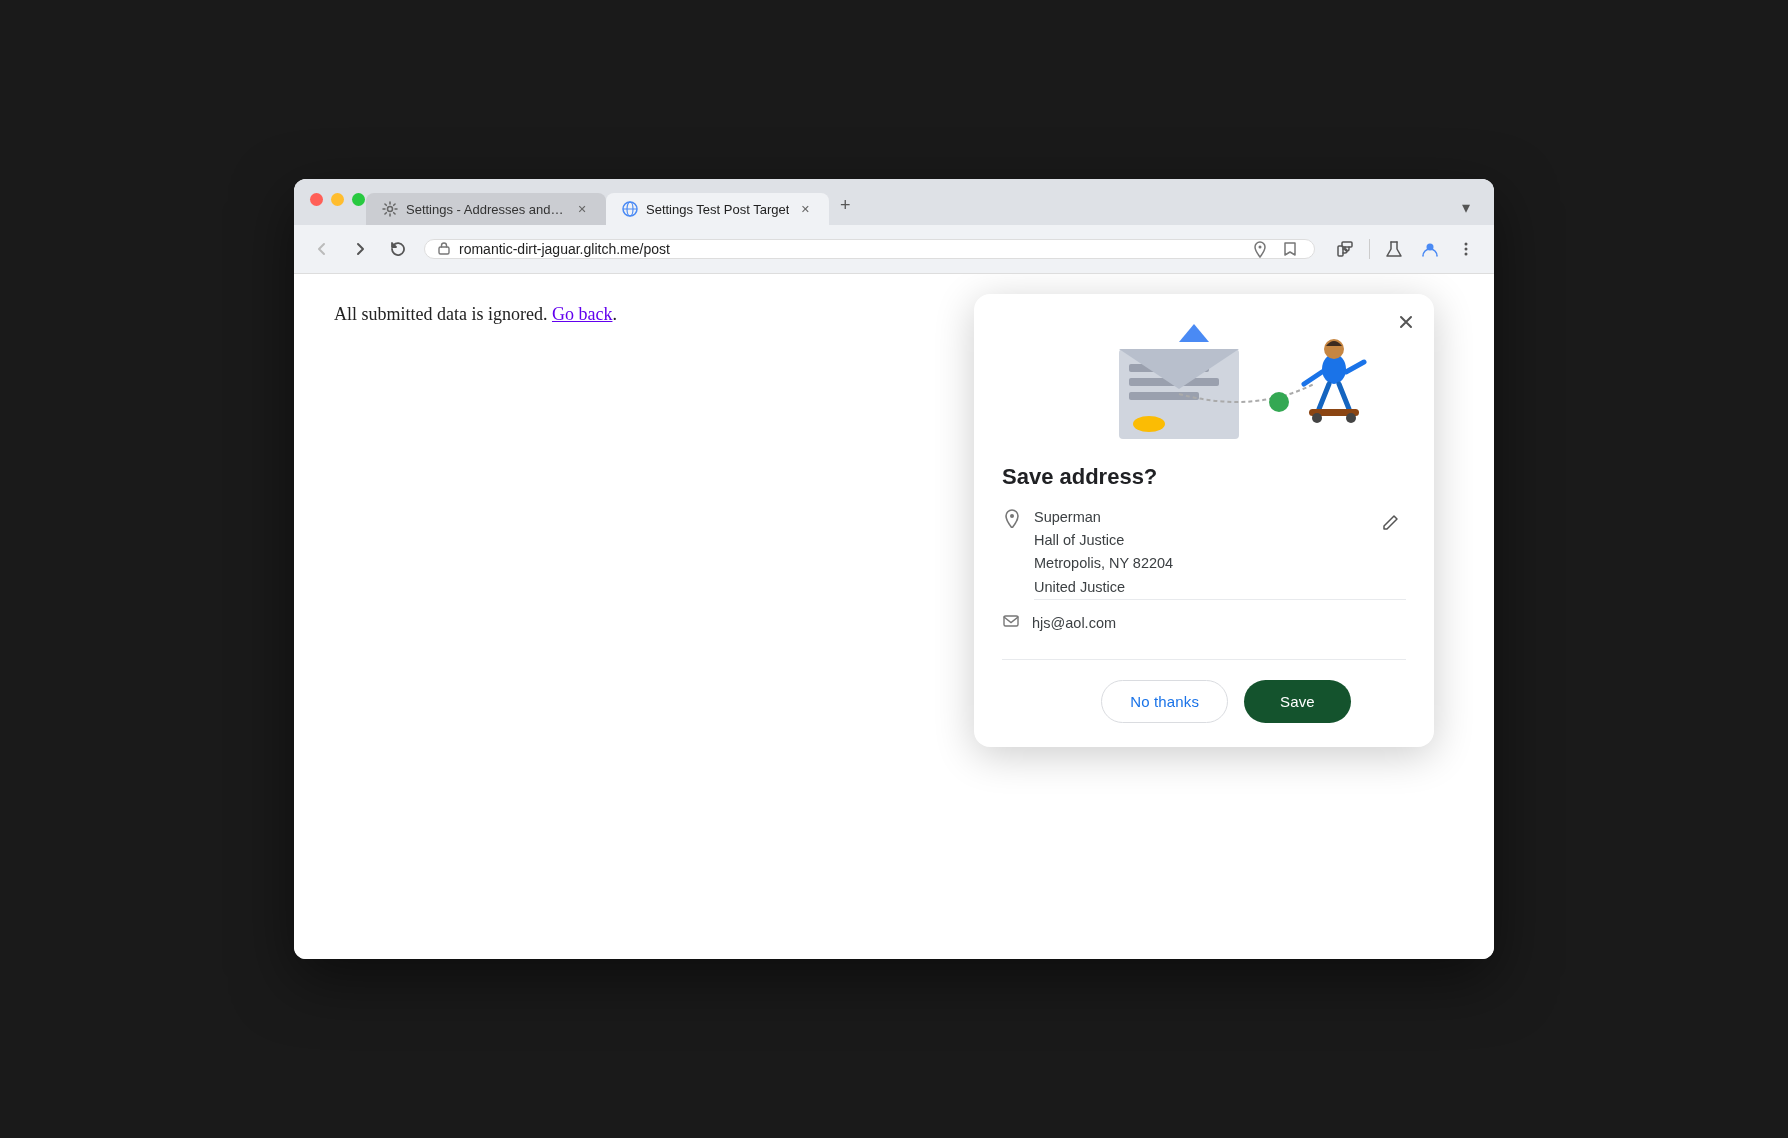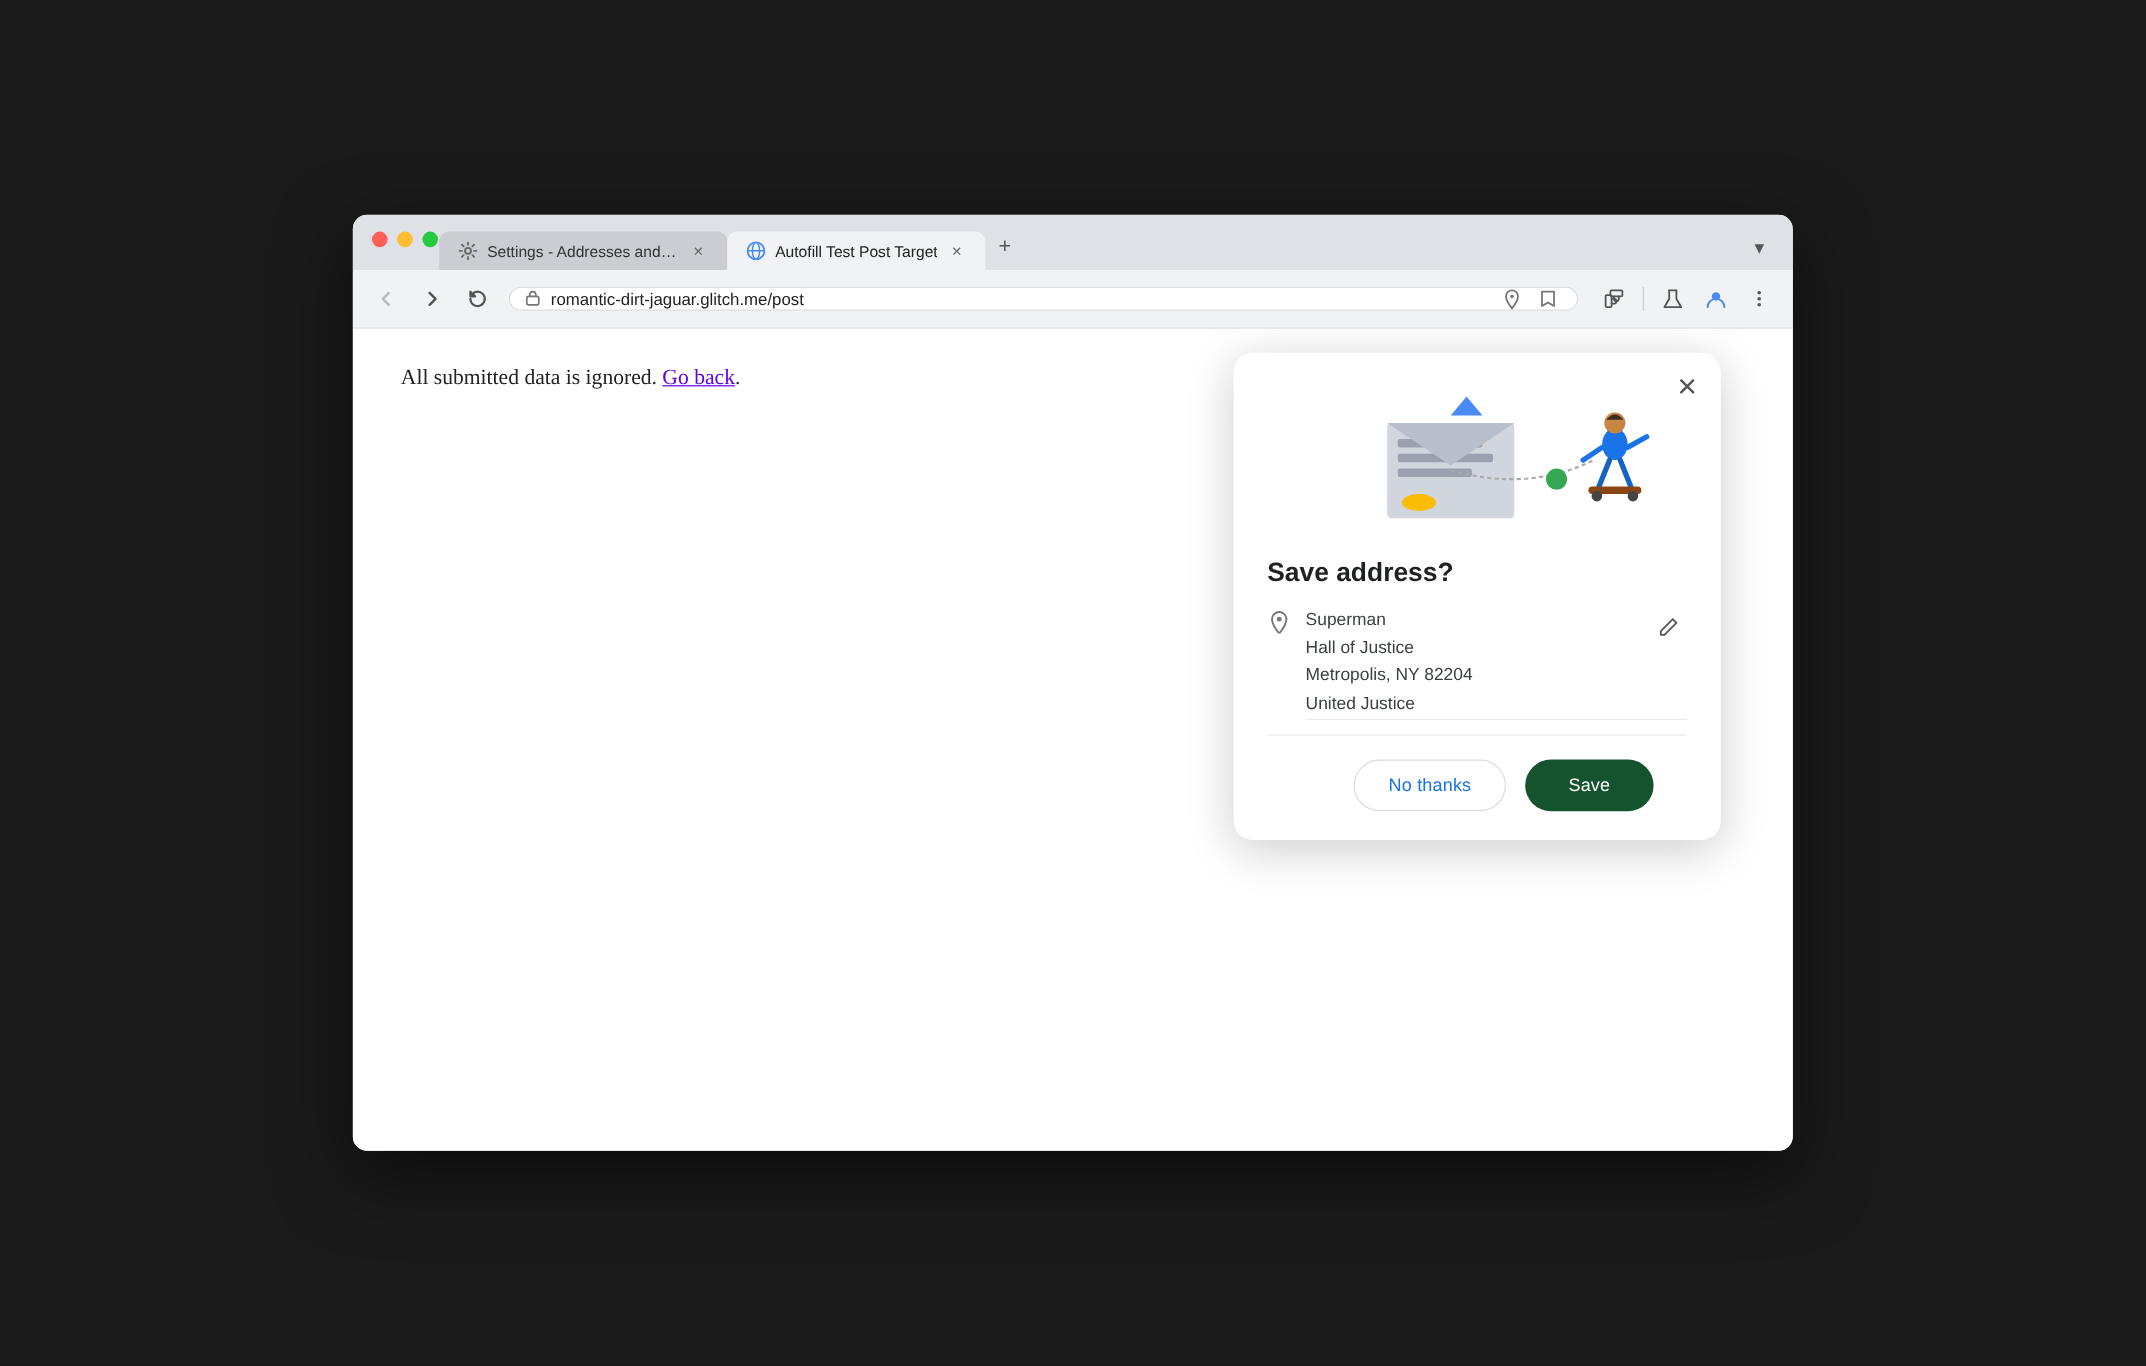--- a/index.html
+++ b/index.html
@@ -242,21 +242,21 @@
     .page-text a {
       color: #6200ee;
       text-decoration: underline;
     }
 
     
     .save-dialog {
       position: absolute;
       top: 20px;
       right: 60px;
-      width: 406px;
+      width: 460px;
       background: #fff;
       border-radius: 16px;
       box-shadow: 0 8px 40px rgba(0,0,0,0.2);
       overflow: hidden;
       padding-bottom: 24px;
     }
 
     .dialog-close-btn {
       position: absolute;
       top: 12px;
@@ -414,21 +414,21 @@
       </div>
 
       <div class="tab active">
         <span class="tab-icon">
           <svg width="16" height="16" viewBox="0 0 16 16" fill="none">
             <circle cx="8" cy="8" r="7" stroke="#4a8af4" stroke-width="1.5"></circle>
             <ellipse cx="8" cy="8" rx="3" ry="7" stroke="#4a8af4" stroke-width="1.2"></ellipse>
             <line x1="1" y1="8" x2="15" y2="8" stroke="#4a8af4" stroke-width="1.2"></line>
           </svg>
         </span>
-        <span class="tab-label">Autofill Test Post Target</span>
+        <span class="tab-label">Settings Test Post Target</span>
         <span class="tab-close">✕</span>
       </div>
       <div class="new-tab-btn">+</div>
     </div>
     <div class="tab-dropdown">▾</div>
   </div>
 
   <div class="nav-bar">
     <div class="nav-btn disabled">
       <svg width="18" height="18" viewBox="0 0 18 18" fill="none">
@@ -570,20 +570,29 @@
           </div>
           <div class="edit-btn">
             <svg width="17" height="17" viewBox="0 0 17 17" fill="none">
               <path d="M12 2l3 3L5 15H2v-3L12 2z" stroke="#555" stroke-width="1.5" stroke-linejoin="round"></path>
             </svg>
           </div>
         </div>
 
         <div style="height:1px;background:#e8eaed;margin: 0 0 12px 32px;"></div>
 
+        <div class="email-info">
+          <span class="email-icon">
+            <svg width="18" height="18" viewBox="0 0 18 18" fill="none">
+              <rect x="2" y="4" width="14" height="10" rx="1.5" stroke="#777" stroke-width="1.4"></rect>
+              <path d="M2 5l7 5.5L16 5" stroke="#777" stroke-width="1.4" stroke-linecap="round"></path>
+            </svg>
+          </span>
+          <span class="email-text">hjs@aol.com</span>
+        </div>
       </div>
 
       <div class="dialog-divider"></div>
 
       <div class="dialog-actions">
         <button class="btn-no-thanks">No thanks</button>
         <button class="btn-save">Save</button>
       </div>
     </div>
   </div>

